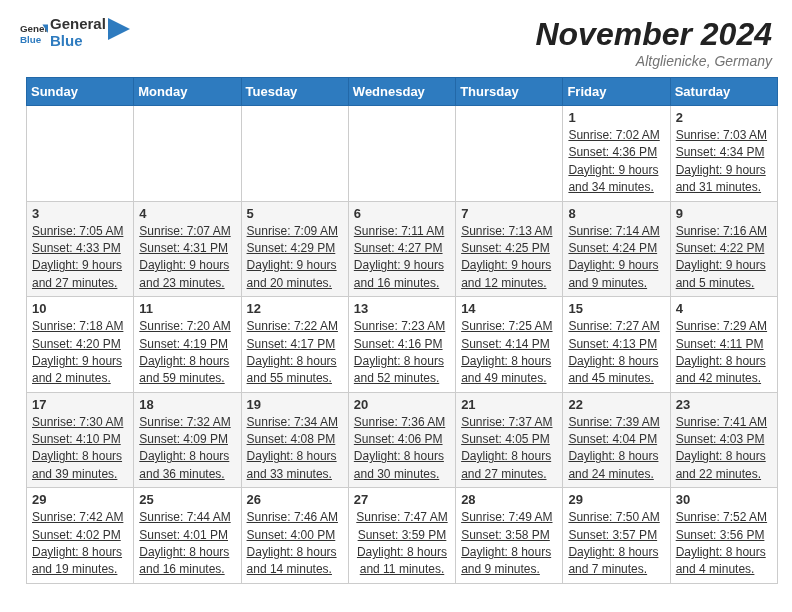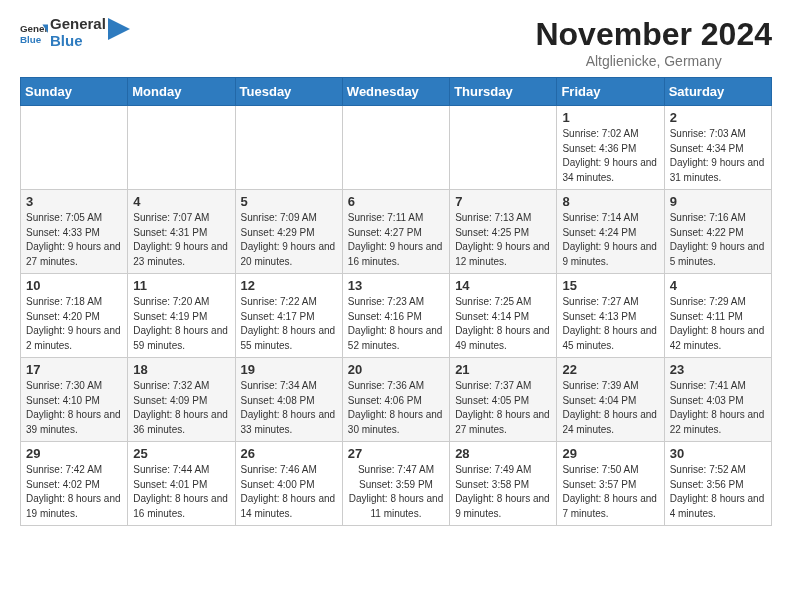--- a/index.html
+++ b/index.html
@@ -18,36 +18,37 @@
     .logo {
       display: flex;
       align-items: center;
     }
     .logo-icon {
       width: 28px;
       height: 28px;
       margin-right: 2px;
     }
     .title-block {
-      text-align: center;
+      text-align: right;
+      font-style: italic;
     }
     .month-title {
       font-size: 32px;
       font-weight: bold;
       color: #222;
     }
     .location {
       font-size: 14px;
       color: #737373;
     }
     .calendar {
       width: 100%;
       border-collapse: collapse;
       padding: 0 10px;
-      margin: 0 10px;
+      margin: 0 16px;
       width: calc(100% - 20px);
     }
     .calendar thead tr th {
       background: #2e7bbf;
       color: #fff;
       font-size: 13px;
       font-weight: bold;
       padding: 6px 4px;
       text-align: left;
       border: 1px solid #2268a8;
@@ -65,23 +66,24 @@
     .calendar tbody tr:nth-child(even) td {
       background: #f5f5f5;
     }
     .day-num {
       font-size: 13px;
       font-weight: bold;
       display: block;
       margin-bottom: 2px;
     }
     .day-info {
-      font-size: 10px;
+      font-size: 12px;
       line-height: 1.45;
       color: #333;
+      text-decoration: underline;
     }
     .empty-cell {
       background: #fff;
     }
     .calendar-wrap {
       padding: 0 10px 10px 10px;
     }
   </style>
 </head>
 <body>

